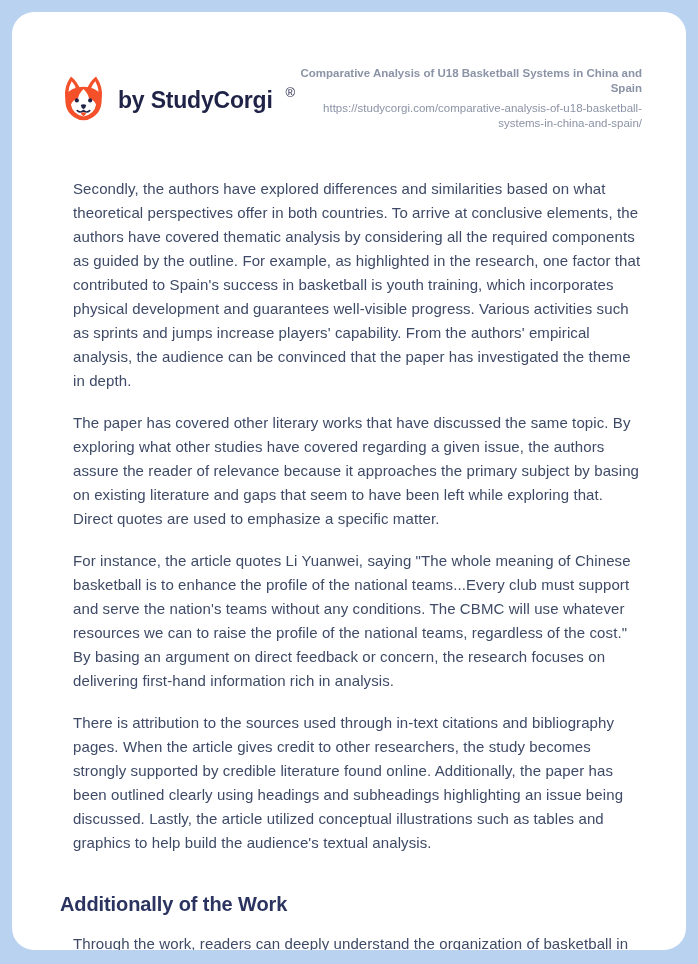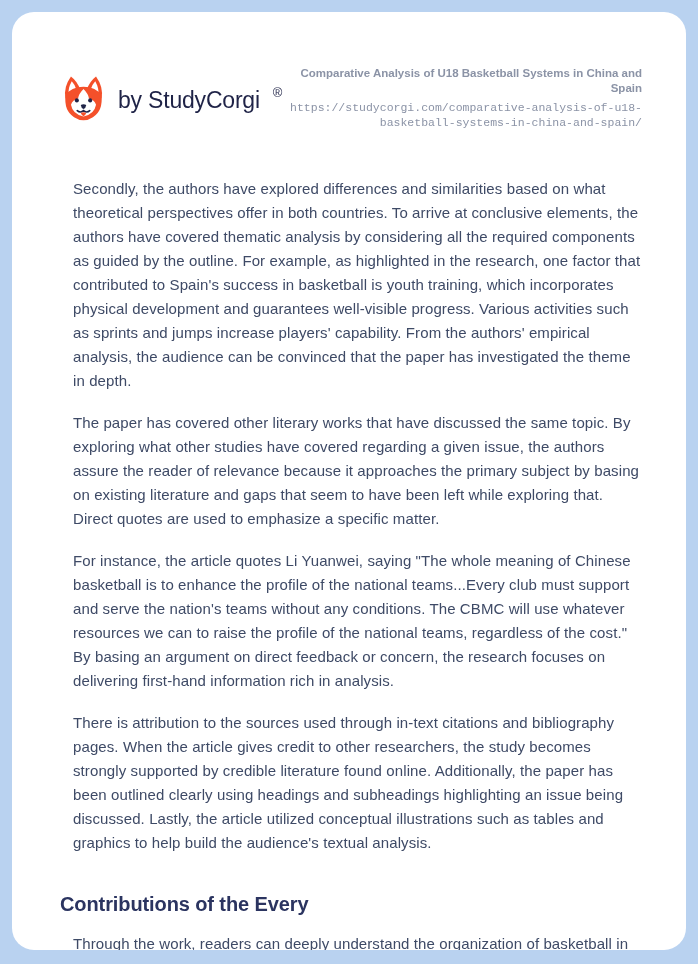--- a/index.html
+++ b/index.html
@@ -33,21 +33,21 @@
     margin-bottom: 46px;
   }
   .brand {
     display: flex;
     align-items: center;
     gap: 11px;
     padding-top: 8px;
   }
   .brand-name {
     font-size: 23px;
-    font-weight: 400;
+    font-weight: 700;
     color: #1f2347;
     letter-spacing: -0.2px;
     white-space: nowrap;
   }
   .reg-mark {
     font-size: 13px;
     font-weight: 400;
     color: #1f2347;
     position: relative;
     top: -8px;
@@ -60,21 +60,20 @@
     font-size: 11.5px;
     line-height: 1.3;
   }
   .doc-title {
     font-weight: 700;
     margin-bottom: 5px;
   }
   .doc-url {
     font-weight: 400;
     overflow-wrap: break-word;
-    font-family: Liberation Mono, monospace;
   }
   .article p {
     color: #3e4a66;
     font-size: 15px;
     line-height: 24px;
     margin: 0 0 18px 13px;
     letter-spacing: 0.1px;
   }
   .article p:last-child {
     margin-bottom: 0;
@@ -129,18 +128,18 @@
         <div class="doc-url">https://studycorgi.com/comparative-analysis-of-u18-basketball-systems-in-china-and-spain/</div>
       </div>
 
     </div>
 
     <div class="article">
       <p>Secondly, the authors have explored differences and similarities based on what theoretical perspectives offer in both countries. To arrive at conclusive elements, the authors have covered thematic analysis by considering all the required components as guided by the outline. For example, as highlighted in the research, one factor that contributed to Spain's success in basketball is youth training, which incorporates physical development and guarantees well-visible progress. Various activities such as sprints and jumps increase players' capability. From the authors' empirical analysis, the audience can be convinced that the paper has investigated the theme in depth.</p>
       <p>The paper has covered other literary works that have discussed the same topic. By exploring what other studies have covered regarding a given issue, the authors assure the reader of relevance because it approaches the primary subject by basing on existing literature and gaps that seem to have been left while exploring that. Direct quotes are used to emphasize a specific matter.</p>
       <p>For instance, the article quotes Li Yuanwei, saying "The whole meaning of Chinese basketball is to enhance the profile of the national teams...Every club must support and serve the nation's teams without any conditions. The CBMC will use whatever resources we can to raise the profile of the national teams, regardless of the cost." By basing an argument on direct feedback or concern, the research focuses on delivering first-hand information rich in analysis.</p>
       <p>There is attribution to the sources used through in-text citations and bibliography pages. When the article gives credit to other researchers, the study becomes strongly supported by credible literature found online. Additionally, the paper has been outlined clearly using headings and subheadings highlighting an issue being discussed. Lastly, the article utilized conceptual illustrations such as tables and graphics to help build the audience's textual analysis.</p>
-      <h2>Contributions of the Every</h2>
+      <h2>Additionally of the Work</h2>
       <p>Through the work, readers can deeply understand the organization of basketball in China and Spain. For example, when reading the content, one realizes various metrics</p>
     </div>
 
   </div>
 </div>
 
 </body></html>

